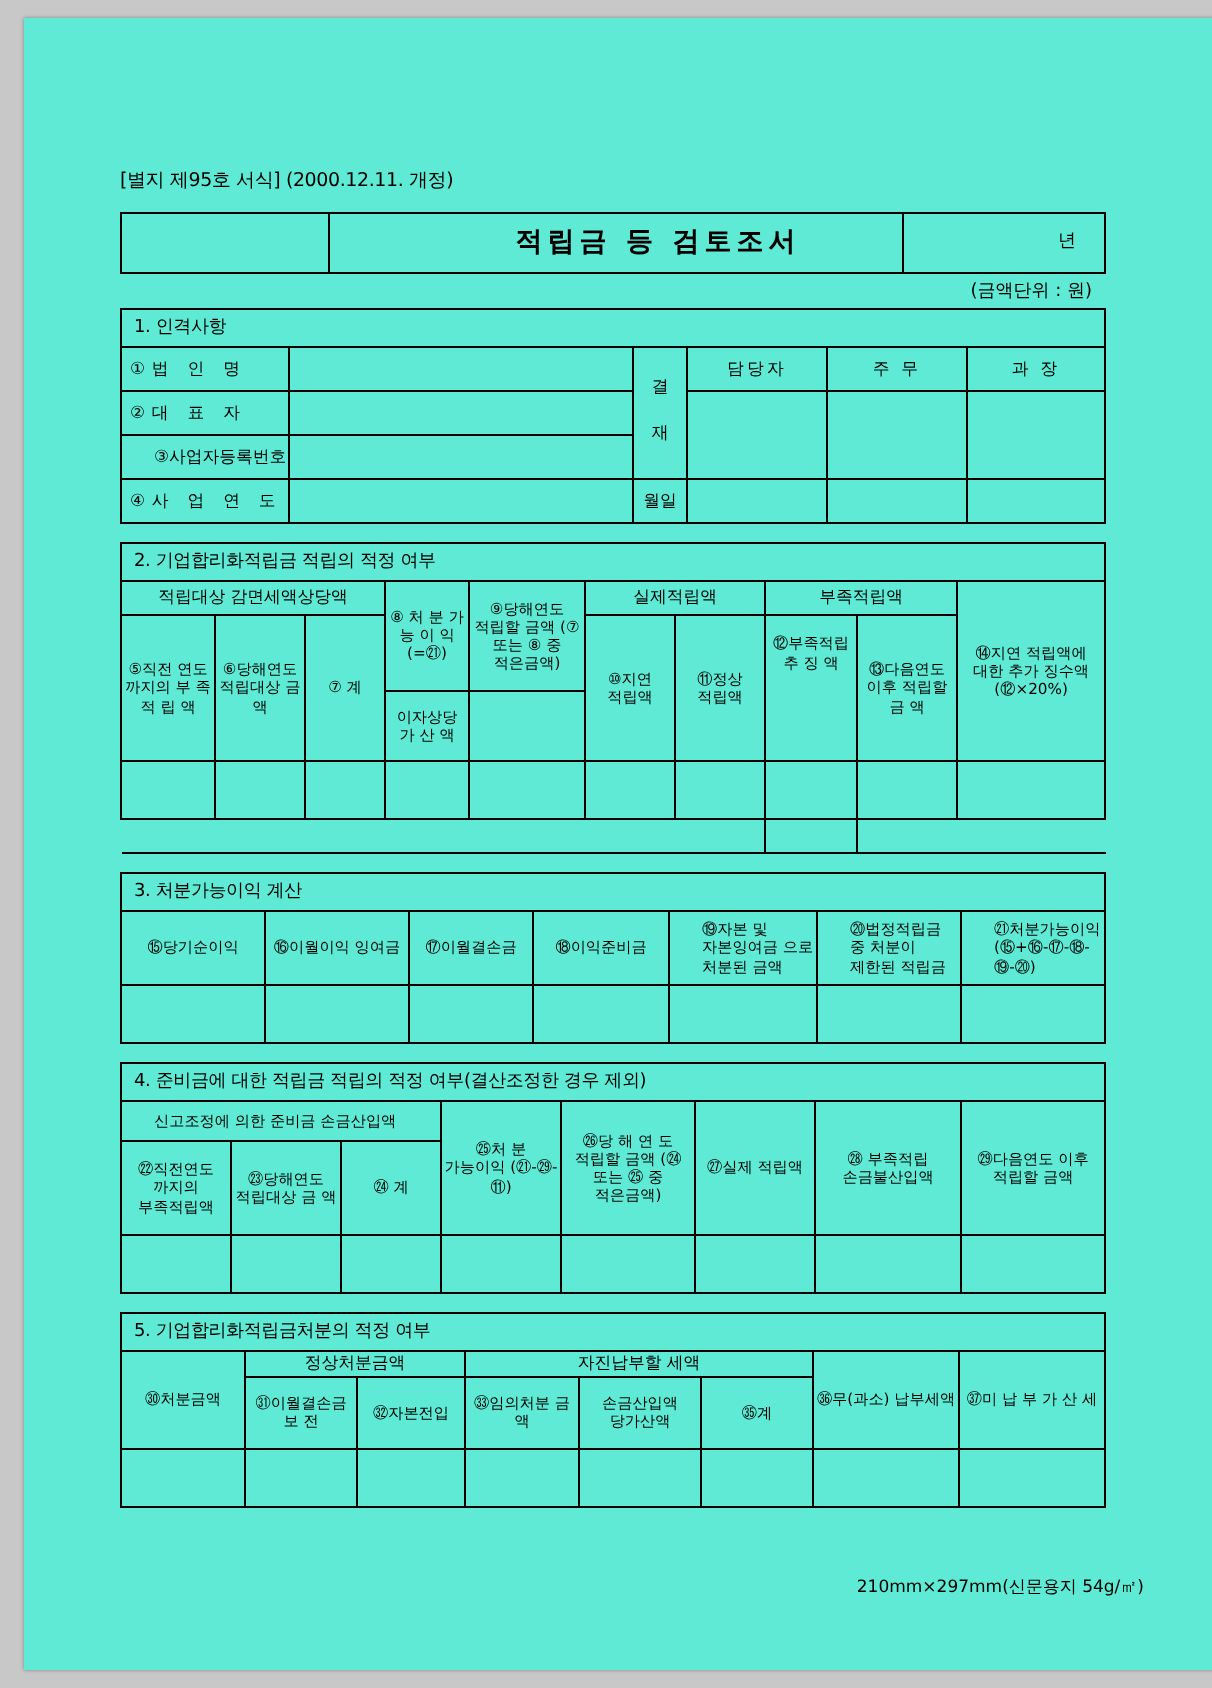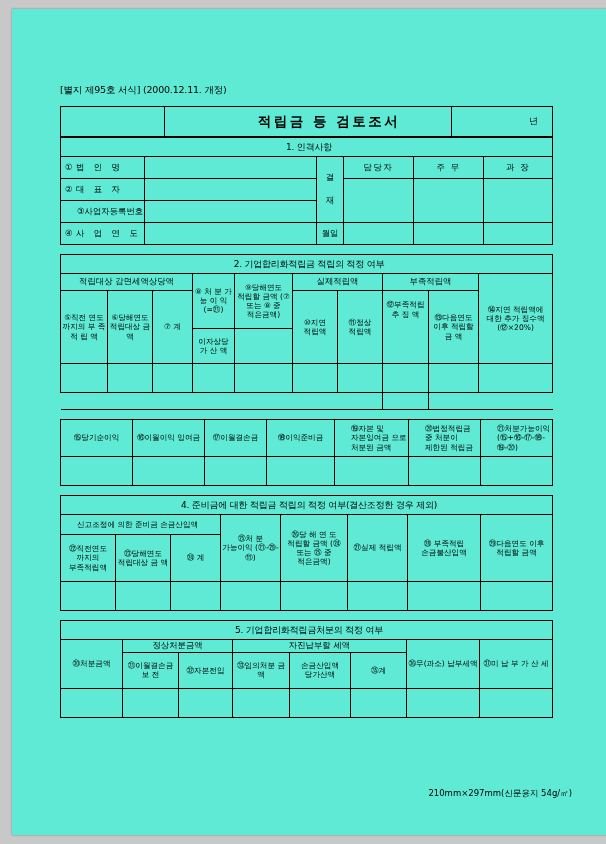--- a/index.html
+++ b/index.html
@@ -72,21 +72,21 @@
     text-align: right;
     font-size: 9px;
     padding-right: 6px;
     height: 14px;
     border: none;
   }
   .unitwrap { margin-top: 1px; }
 
   
   .sect-head {
-    text-align: center;
+    text-align: left;
     font-size: 9px;
     padding-left: 6px;
     height: 16px;
     font-weight: normal;
     letter-spacing: -0.2px;
   }
   .lbl {
     text-align: left;
     padding-left: 16px;
     font-size: 8.4px;
@@ -132,20 +132,27 @@
           <col style="width:101px">
       </colgroup>
       <tbody>
           <tr>
         <td></td>
         <td class="title-main">적립금 등 검토조서</td>
         <td class="title-year">년</td>
       </tr>
     </tbody>
       </table>
+    <table class="unitwrap">
+      <tbody>
+          <tr>
+        <td class="unitrow">(금액단위 : 원)</td>
+      </tr>
+    </tbody>
+      </table>
 
     <table>
       <colgroup>
         <col style="width:84px">
           <col style="width:172px">
           <col style="width:27px">
         <col style="width:70px">
           <col style="width:70px">
           <col style="width:69px">
       </colgroup>
@@ -270,20 +277,23 @@
       <colgroup>
         <col style="width:72px">
           <col style="width:72px">
           <col style="width:62px">
         <col style="width:68px">
           <col style="width:74px">
           <col style="width:72px">
         <col style="width:72px">
       </colgroup>
       <tbody>
+          <tr>
+        <td class="sect-head" colspan="7">3. 처분가능이익 계산</td>
+      </tr>
       <tr>
         <td class="hdr" style="height:34px">⑮당기순이익</td>
         <td class="hdr">⑯이월이익 잉여금</td>
         <td class="hdr">⑰이월결손금</td>
         <td class="hdr">⑱이익준비금</td>
         <td class="hdr lbl">⑲자본 및 자본잉여금 으로 처분된 금액</td>
         <td class="hdr lbl">⑳법정적립금 중 처분이 제한된 적립금</td>
         <td class="hdr lbl">㉑처분가능이익 (⑮+⑯-⑰-⑱-⑲-⑳)</td>
       </tr>
       <tr>

